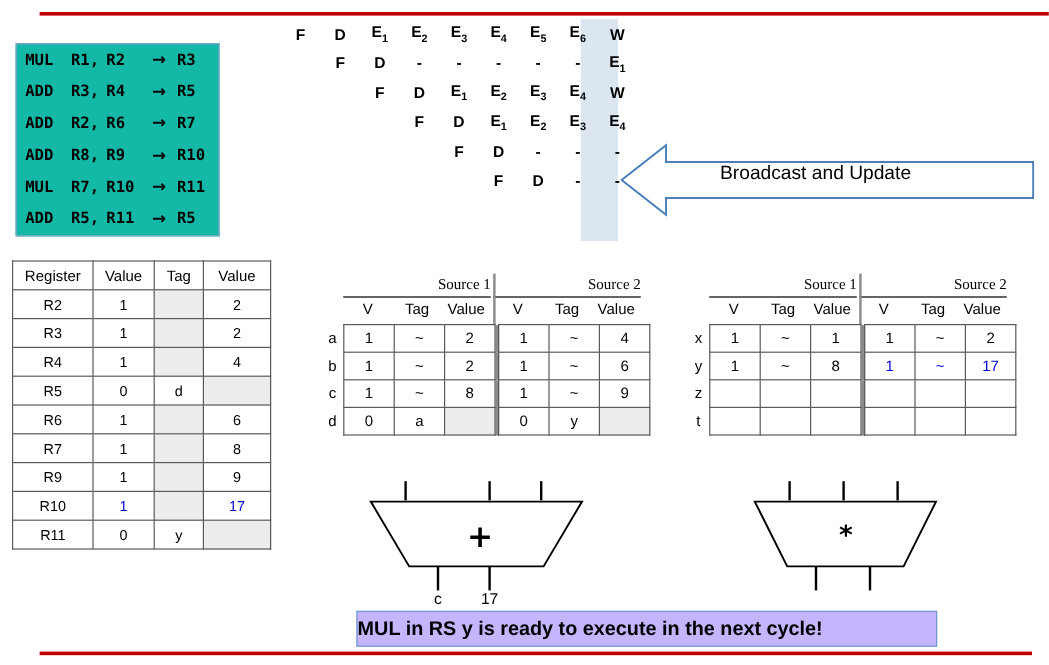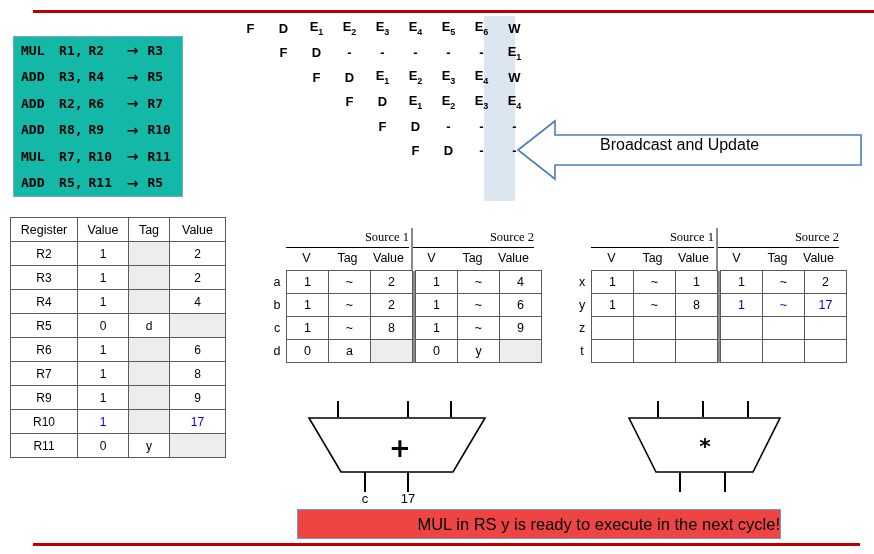--- a/index.html
+++ b/index.html
@@ -111,23 +111,23 @@
   
   #broadcast-callout{position:absolute;left:517px;top:119px;width:345px;height:62px;}
   #broadcast-label{
     position:absolute;left:600px;top:136px;width:250px;text-align:left;
     font-size:16px;color:#000;
   }
 
   
   #bottom-caption{
     position:absolute;left:297px;top:509px;width:484px;height:30px;
-    border:1.6px solid #6F9AD0;background:#ef4444;box-sizing:border-box;
-    display:flex;align-items:center;justify-content:flex-end;
-    font-size:16.5px;color:#000;
+    border:1.6px solid #6F9AD0;background:#c4b5fd;box-sizing:border-box;
+    display:flex;align-items:center;justify-content:flex-start;
+    font-size:16.5px;color:#000;font-weight:bold;
   }
 </style>
 </head>
 <body>
 
 <div class="red-bar" id="red-bar-top"></div>
 <div class="red-bar" id="red-bar-bottom"></div>
 
 <div id="cycle-highlight"></div>
 

